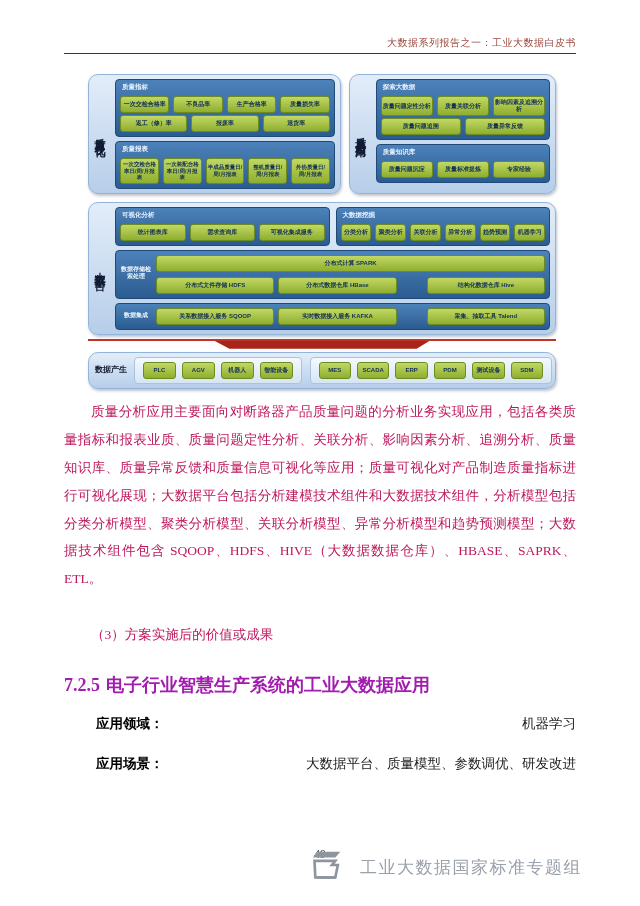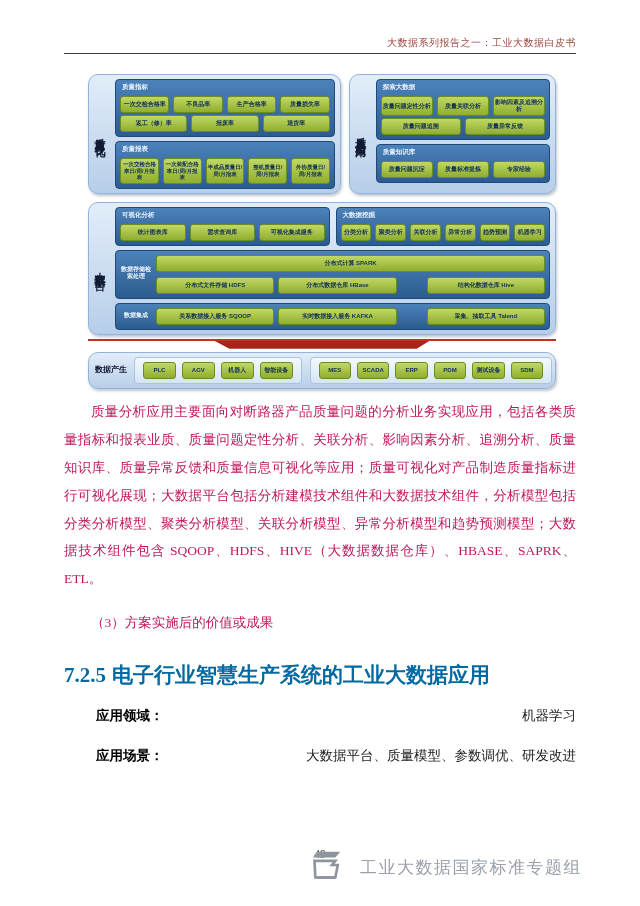--- a/index.html
+++ b/index.html
@@ -34,22 +34,22 @@
   .arrow .line{height:2px;background:#c03326;}
   .arrow .trap{width:46%;height:8px;margin:0 auto;background:#a92418;clip-path:polygon(0 0,100% 0,94% 100%,7% 100%);}
   .src{margin-top:1px;align-items:center;}
   .hlabel{font-size:8px;font-weight:700;color:#111b33;width:34px;padding:2px 2px 2px 6px;line-height:1.25;}
   .lgroup{background:linear-gradient(180deg,#f4f9fe,#d6e5f4);border:1px solid #a9c3de;border-radius:4px;display:flex;gap:6px;padding:4px 8px;margin:4px 3px;}
   .lg1{flex:4;}
   .lg2{flex:6;margin-left:5px;}
 
   
   .para{font-family:"Liberation Serif","DejaVu Serif",serif;font-size:13.5px;line-height:2.07;text-align:justify;color:#be185d;text-indent:2em;margin:9px 0 0;}
-  .para.sub{margin-top:16px;}
-  .sec-heading{margin:24px 0 2px;font-family:"Liberation Sans","DejaVu Sans",sans-serif;font-size:21px;font-weight:700;color:#0369a1;}
+  .para.sub{margin-top:28px;}
+  .sec-heading{margin:24px 0 2px;font-family:"Liberation Sans","DejaVu Sans",sans-serif;font-size:18px;font-weight:700;color:#a21caf;}
   .sec-heading .num{font-family:"Liberation Serif","DejaVu Serif",serif;margin-right:6px;}
   .field{display:flex;align-items:baseline;padding-left:32px;margin-top:13px;font-size:13.5px;line-height:2;justify-content:space-between;}
   .flabel{font-family:"Liberation Sans","DejaVu Sans",sans-serif;font-weight:700;color:#000;min-width:84px;}
   .fvalue{font-family:"Liberation Serif","DejaVu Serif",serif;color:#1b1b1b;}
 
   
   .pageno{position:absolute;left:0;right:0;bottom:46px;text-align:center;font-family:"Liberation Serif","DejaVu Serif",serif;font-size:11.5px;color:#333;}
   .brand{position:absolute;right:58px;bottom:22px;display:flex;align-items:center;gap:16px;}
   .brand-text{font-family:"Liberation Sans","DejaVu Sans",sans-serif;font-size:17px;color:#9aa1ab;letter-spacing:1.5px;}
 </style>

